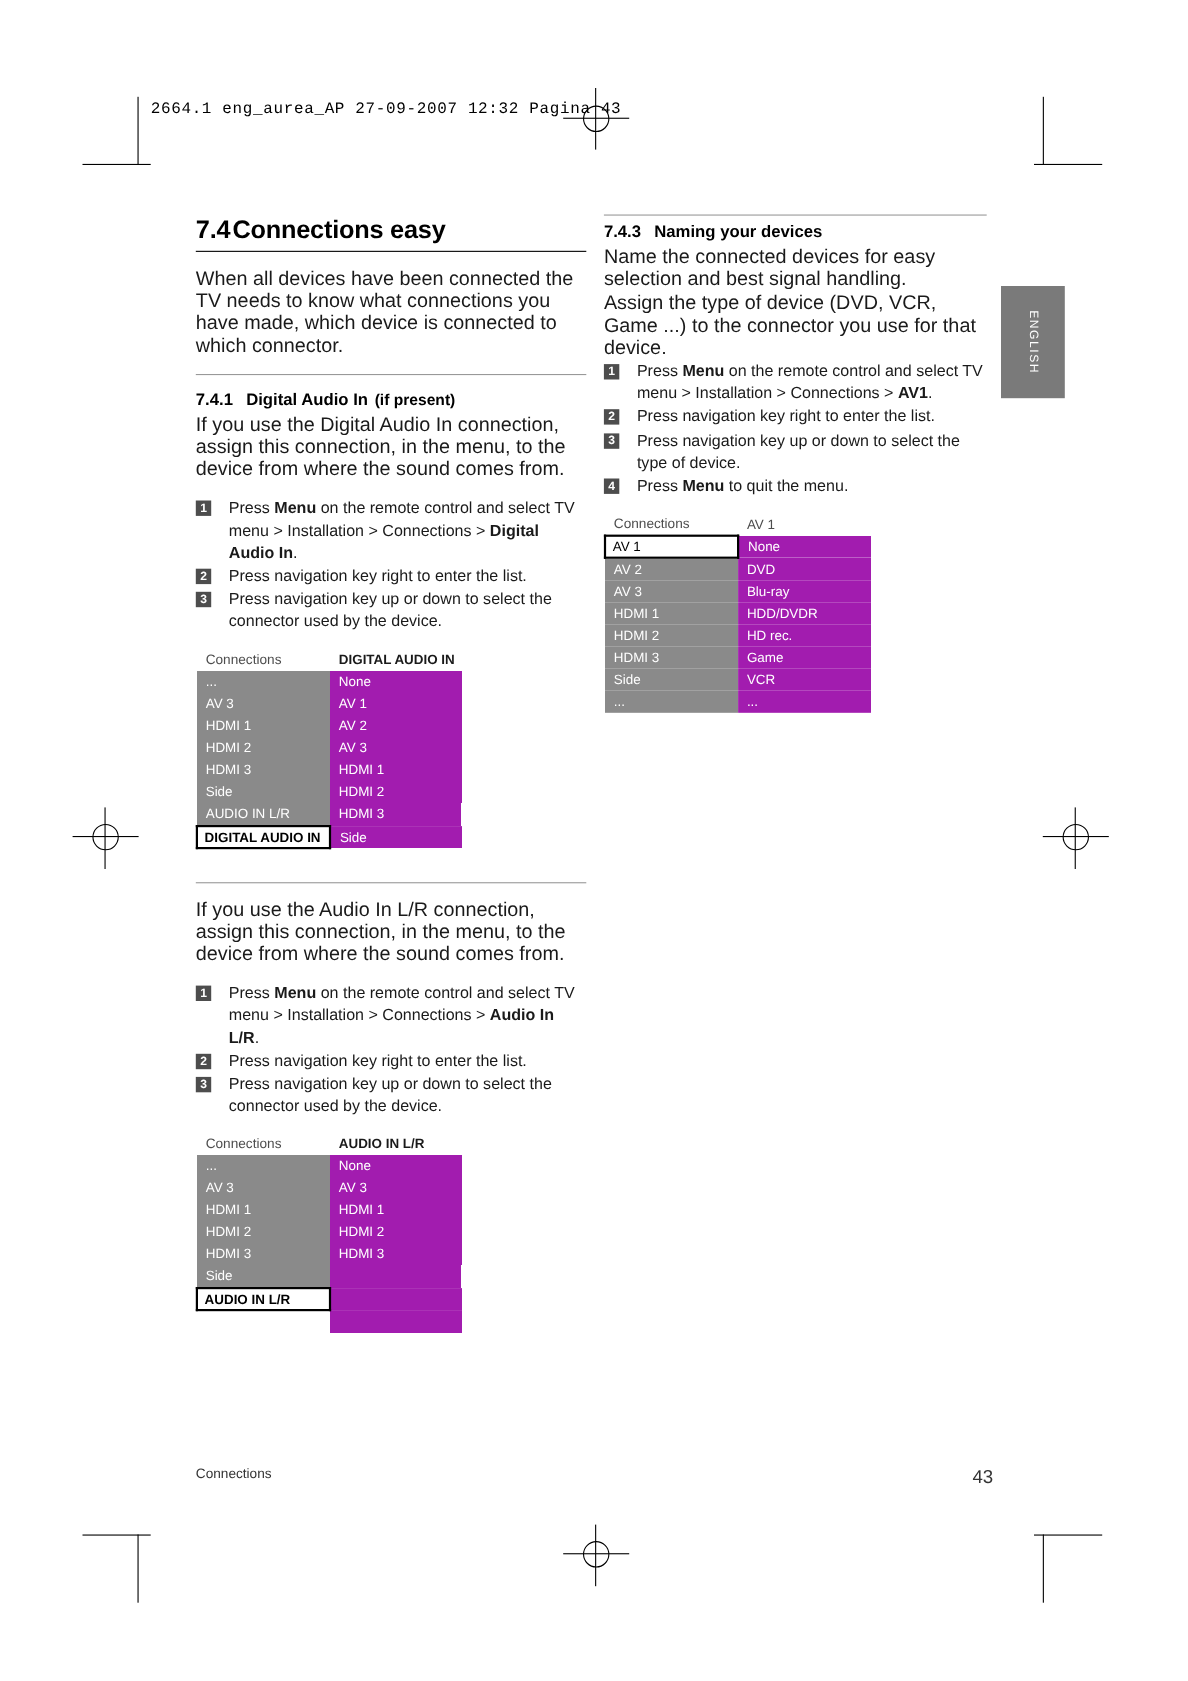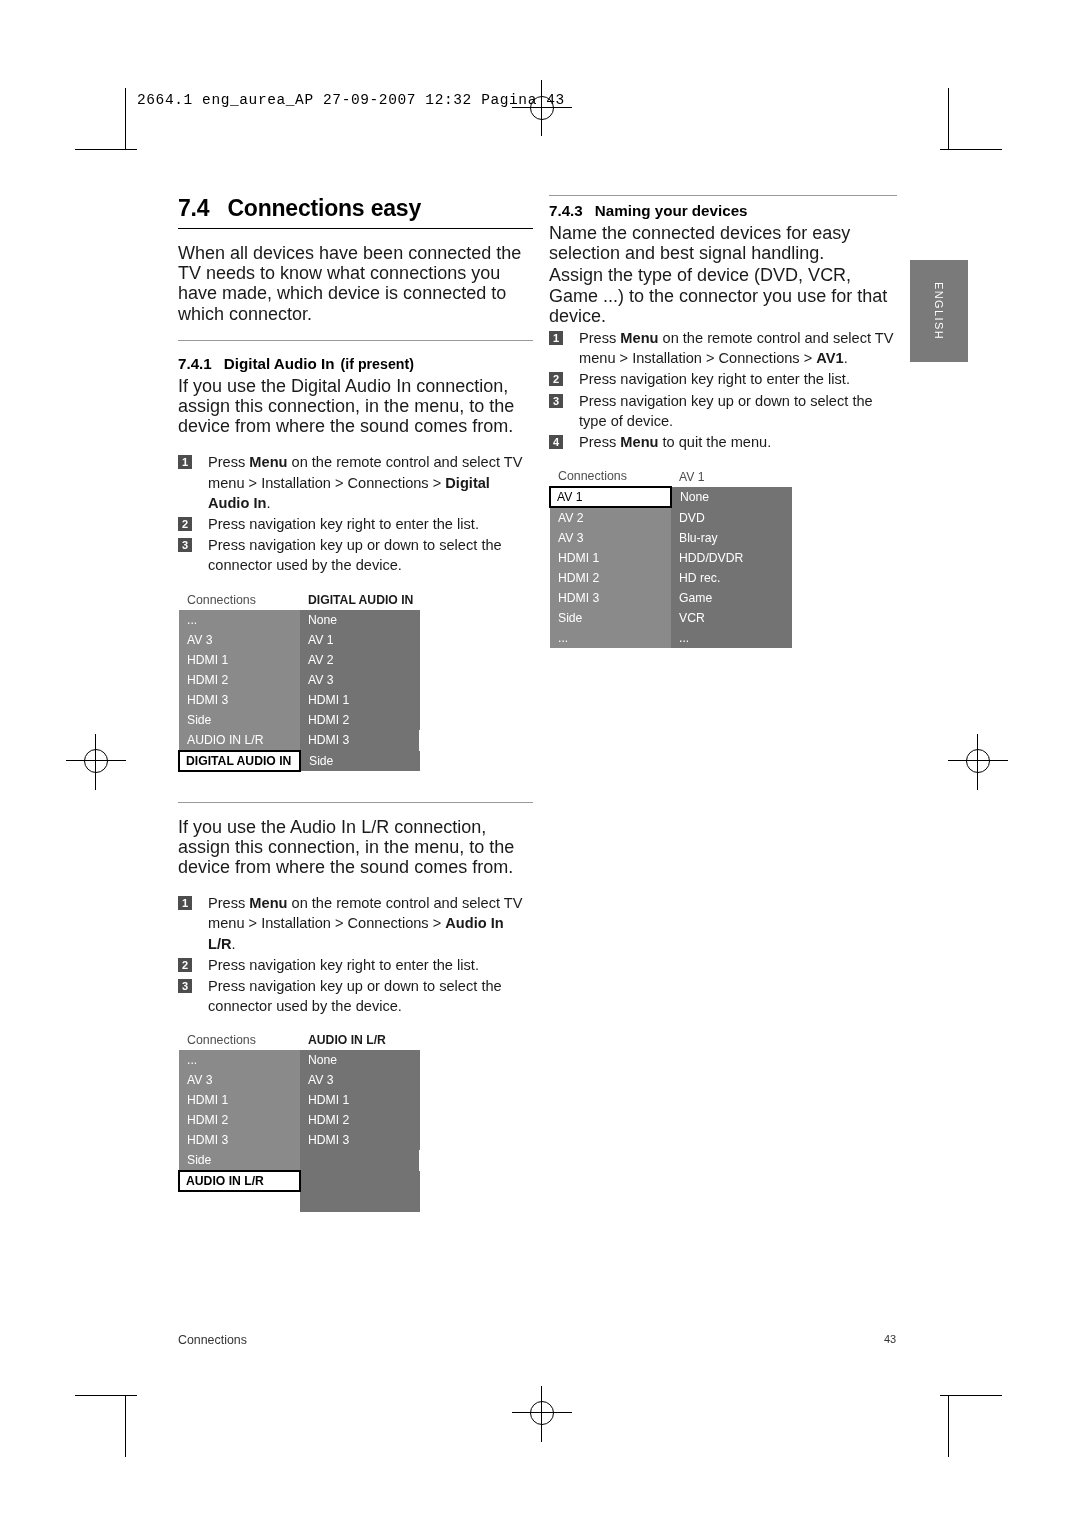--- a/index.html
+++ b/index.html
@@ -54,21 +54,21 @@
     width: 348px;
   }
 
   h2.sec-title {
     font-size: 23px;
     font-weight: bold;
     margin: 0;
     padding: 0 0 6px 0;
     letter-spacing: -0.2px;
   }
-  h2.sec-title .num { margin-right: 18px; }
+  h2.sec-title .num { margin-right: 2px; }
 
   .rule {
     border-top: 1px solid #000;
     margin: 0 0 14px 0;
   }
   .rule.thin { border-top: 1px solid #999; }
 
   p.body {
     font-size: 18px;
     line-height: 20.2px;
@@ -152,21 +152,21 @@
     height: 18px;
   }
   .osd td.sel2 {
     background: #ffffff;
     color: #000000;
     border: 2px solid #000;
     padding-left: 6px;
     height: 18px;
   }
   .osd td.dark  { background: #8a8a8a; }
-  .osd td.light { background: #737373; }
+  .osd td.light { background: #a21caf; }
 
   
   .lang-tab {
     position: absolute;
     right: 112px;
     top: 260px;
     width: 58px;
     height: 102px;
     background: #7a7a7a;
   }
@@ -186,21 +186,21 @@
     position: absolute;
     left: 178px;
     top: 1333px;
     font-size: 12.4px;
     color: #333;
   }
   .footer-right {
     position: absolute;
     left: 884px;
     top: 1333px;
-    font-size: 11px;
+    font-size: 17px;
     color: #333;
   }
 </style>
 </head>
 <body>
 
 <div class="crop-line" style="left:125px; top:88px; width:1px; height:62px;"></div>
 <div class="crop-line" style="left:75px; top:149px; width:62px; height:1px;"></div>
 <div class="crop-line" style="left:948px; top:88px; width:1px; height:62px;"></div>
 <div class="crop-line" style="left:940px; top:149px; width:62px; height:1px;"></div>

